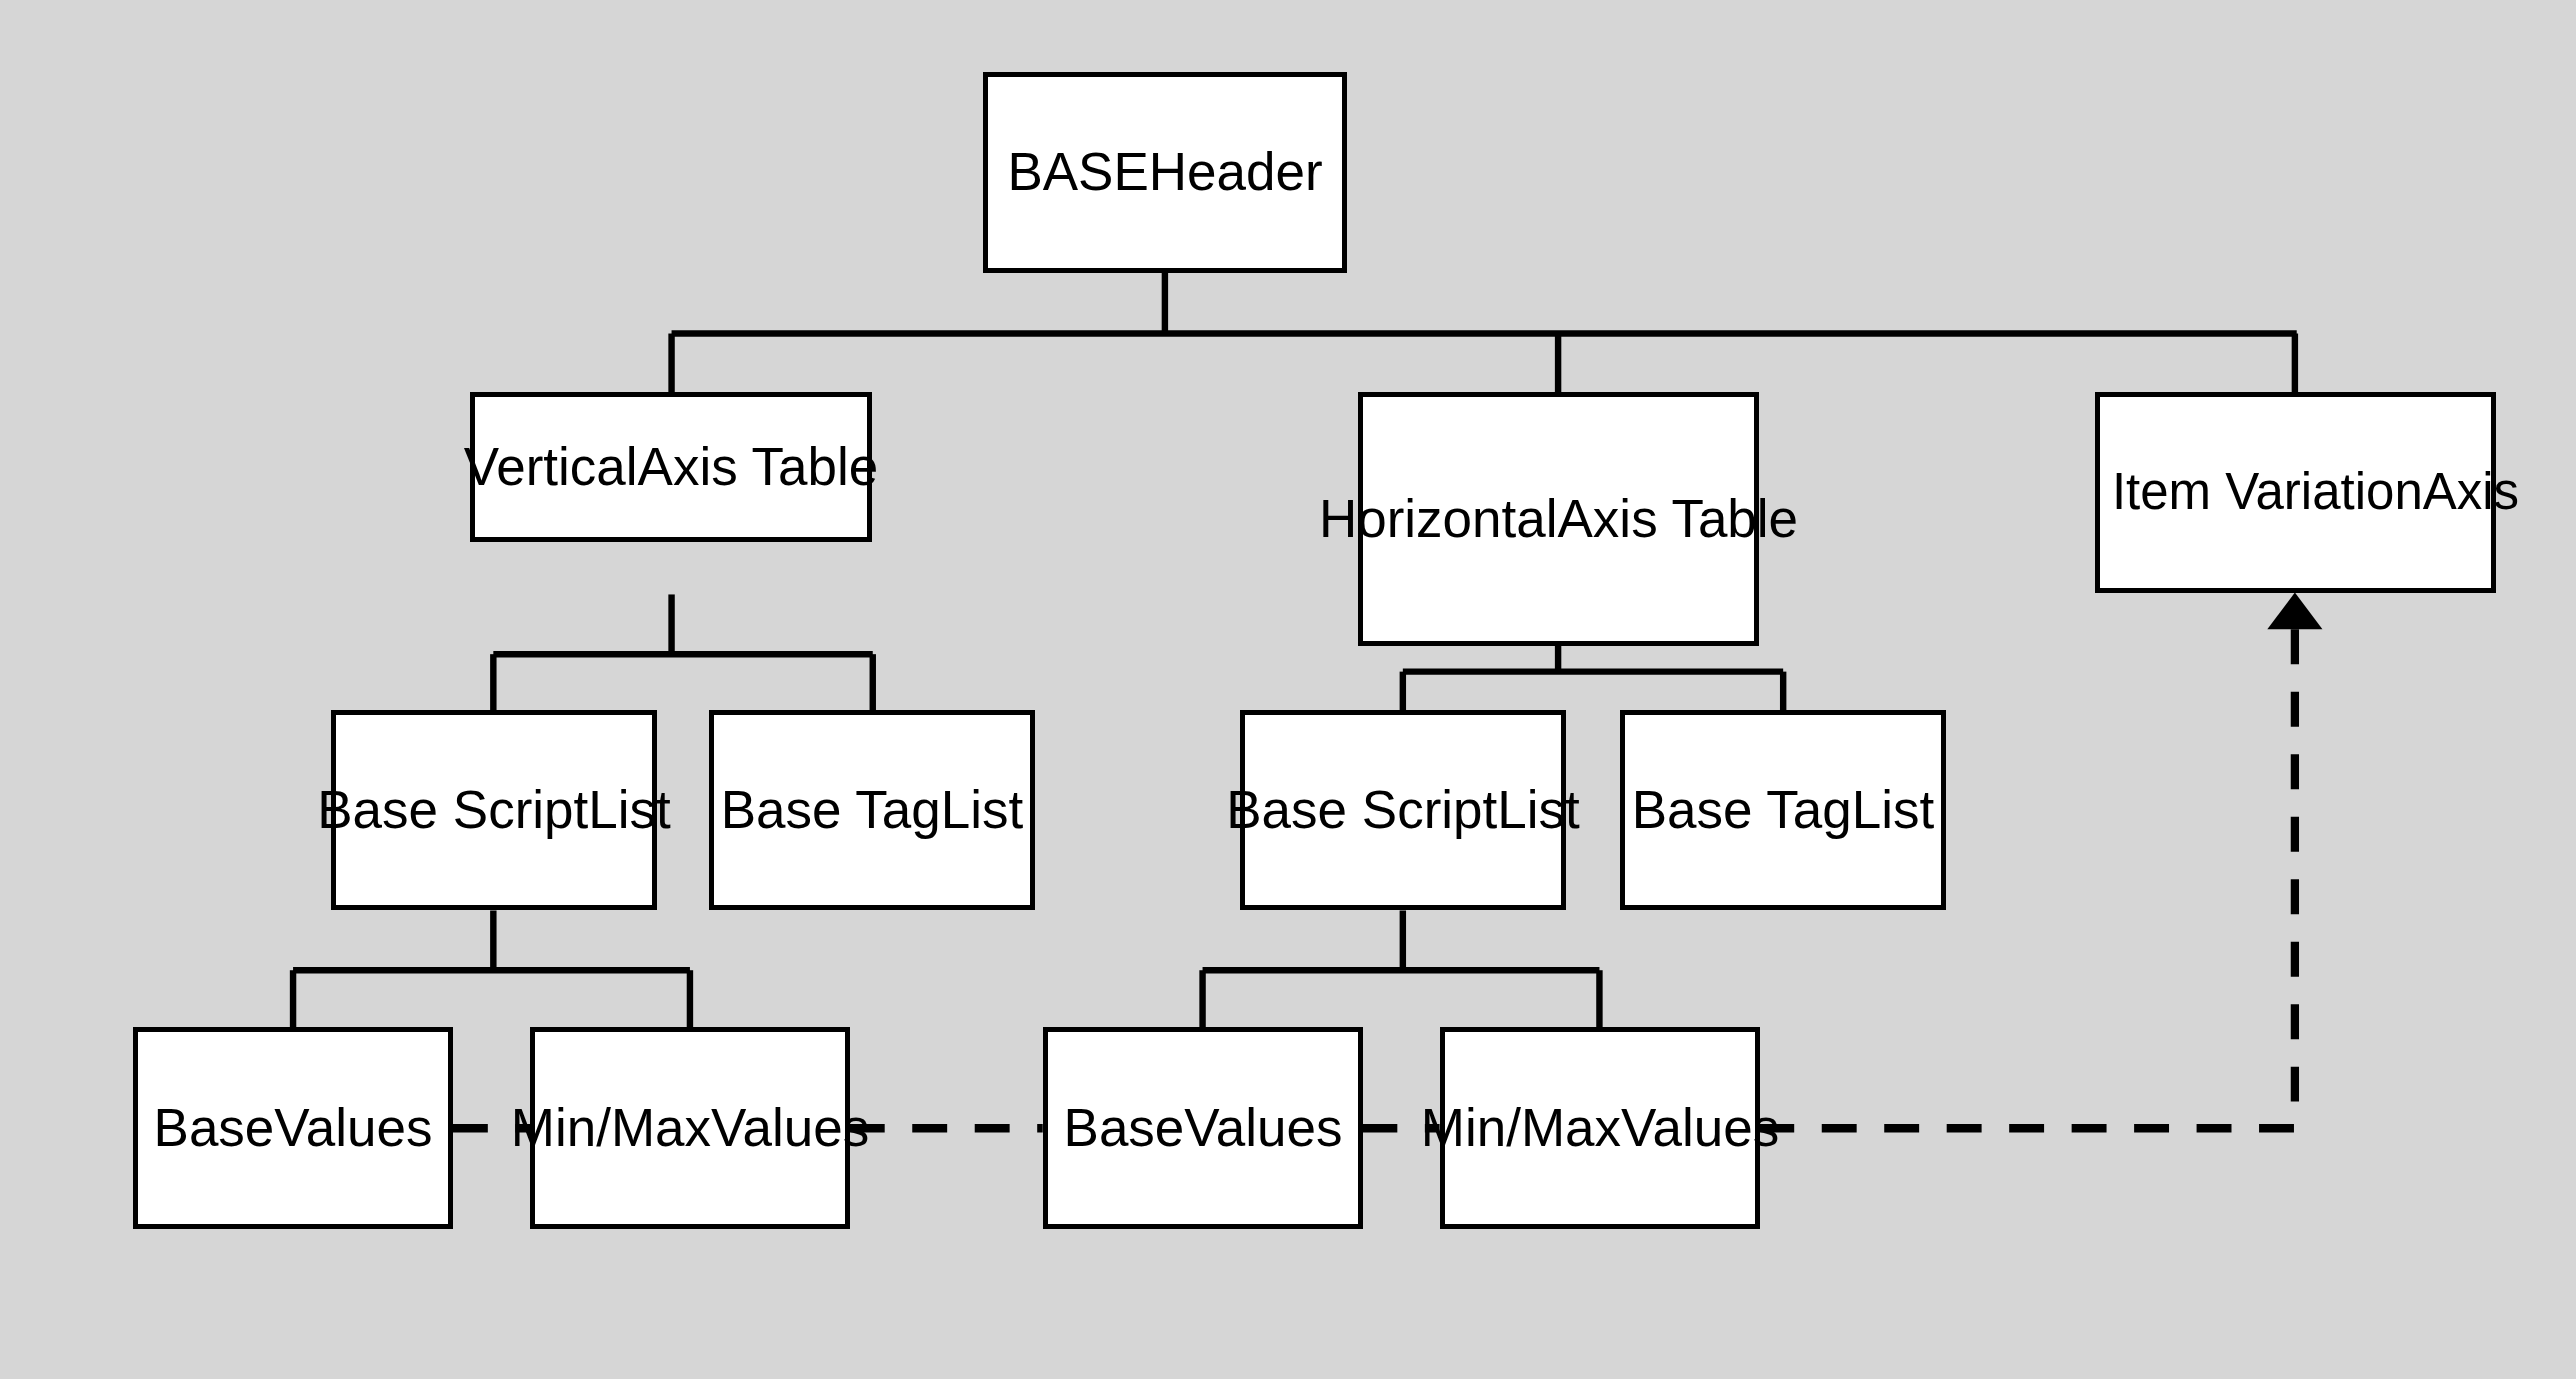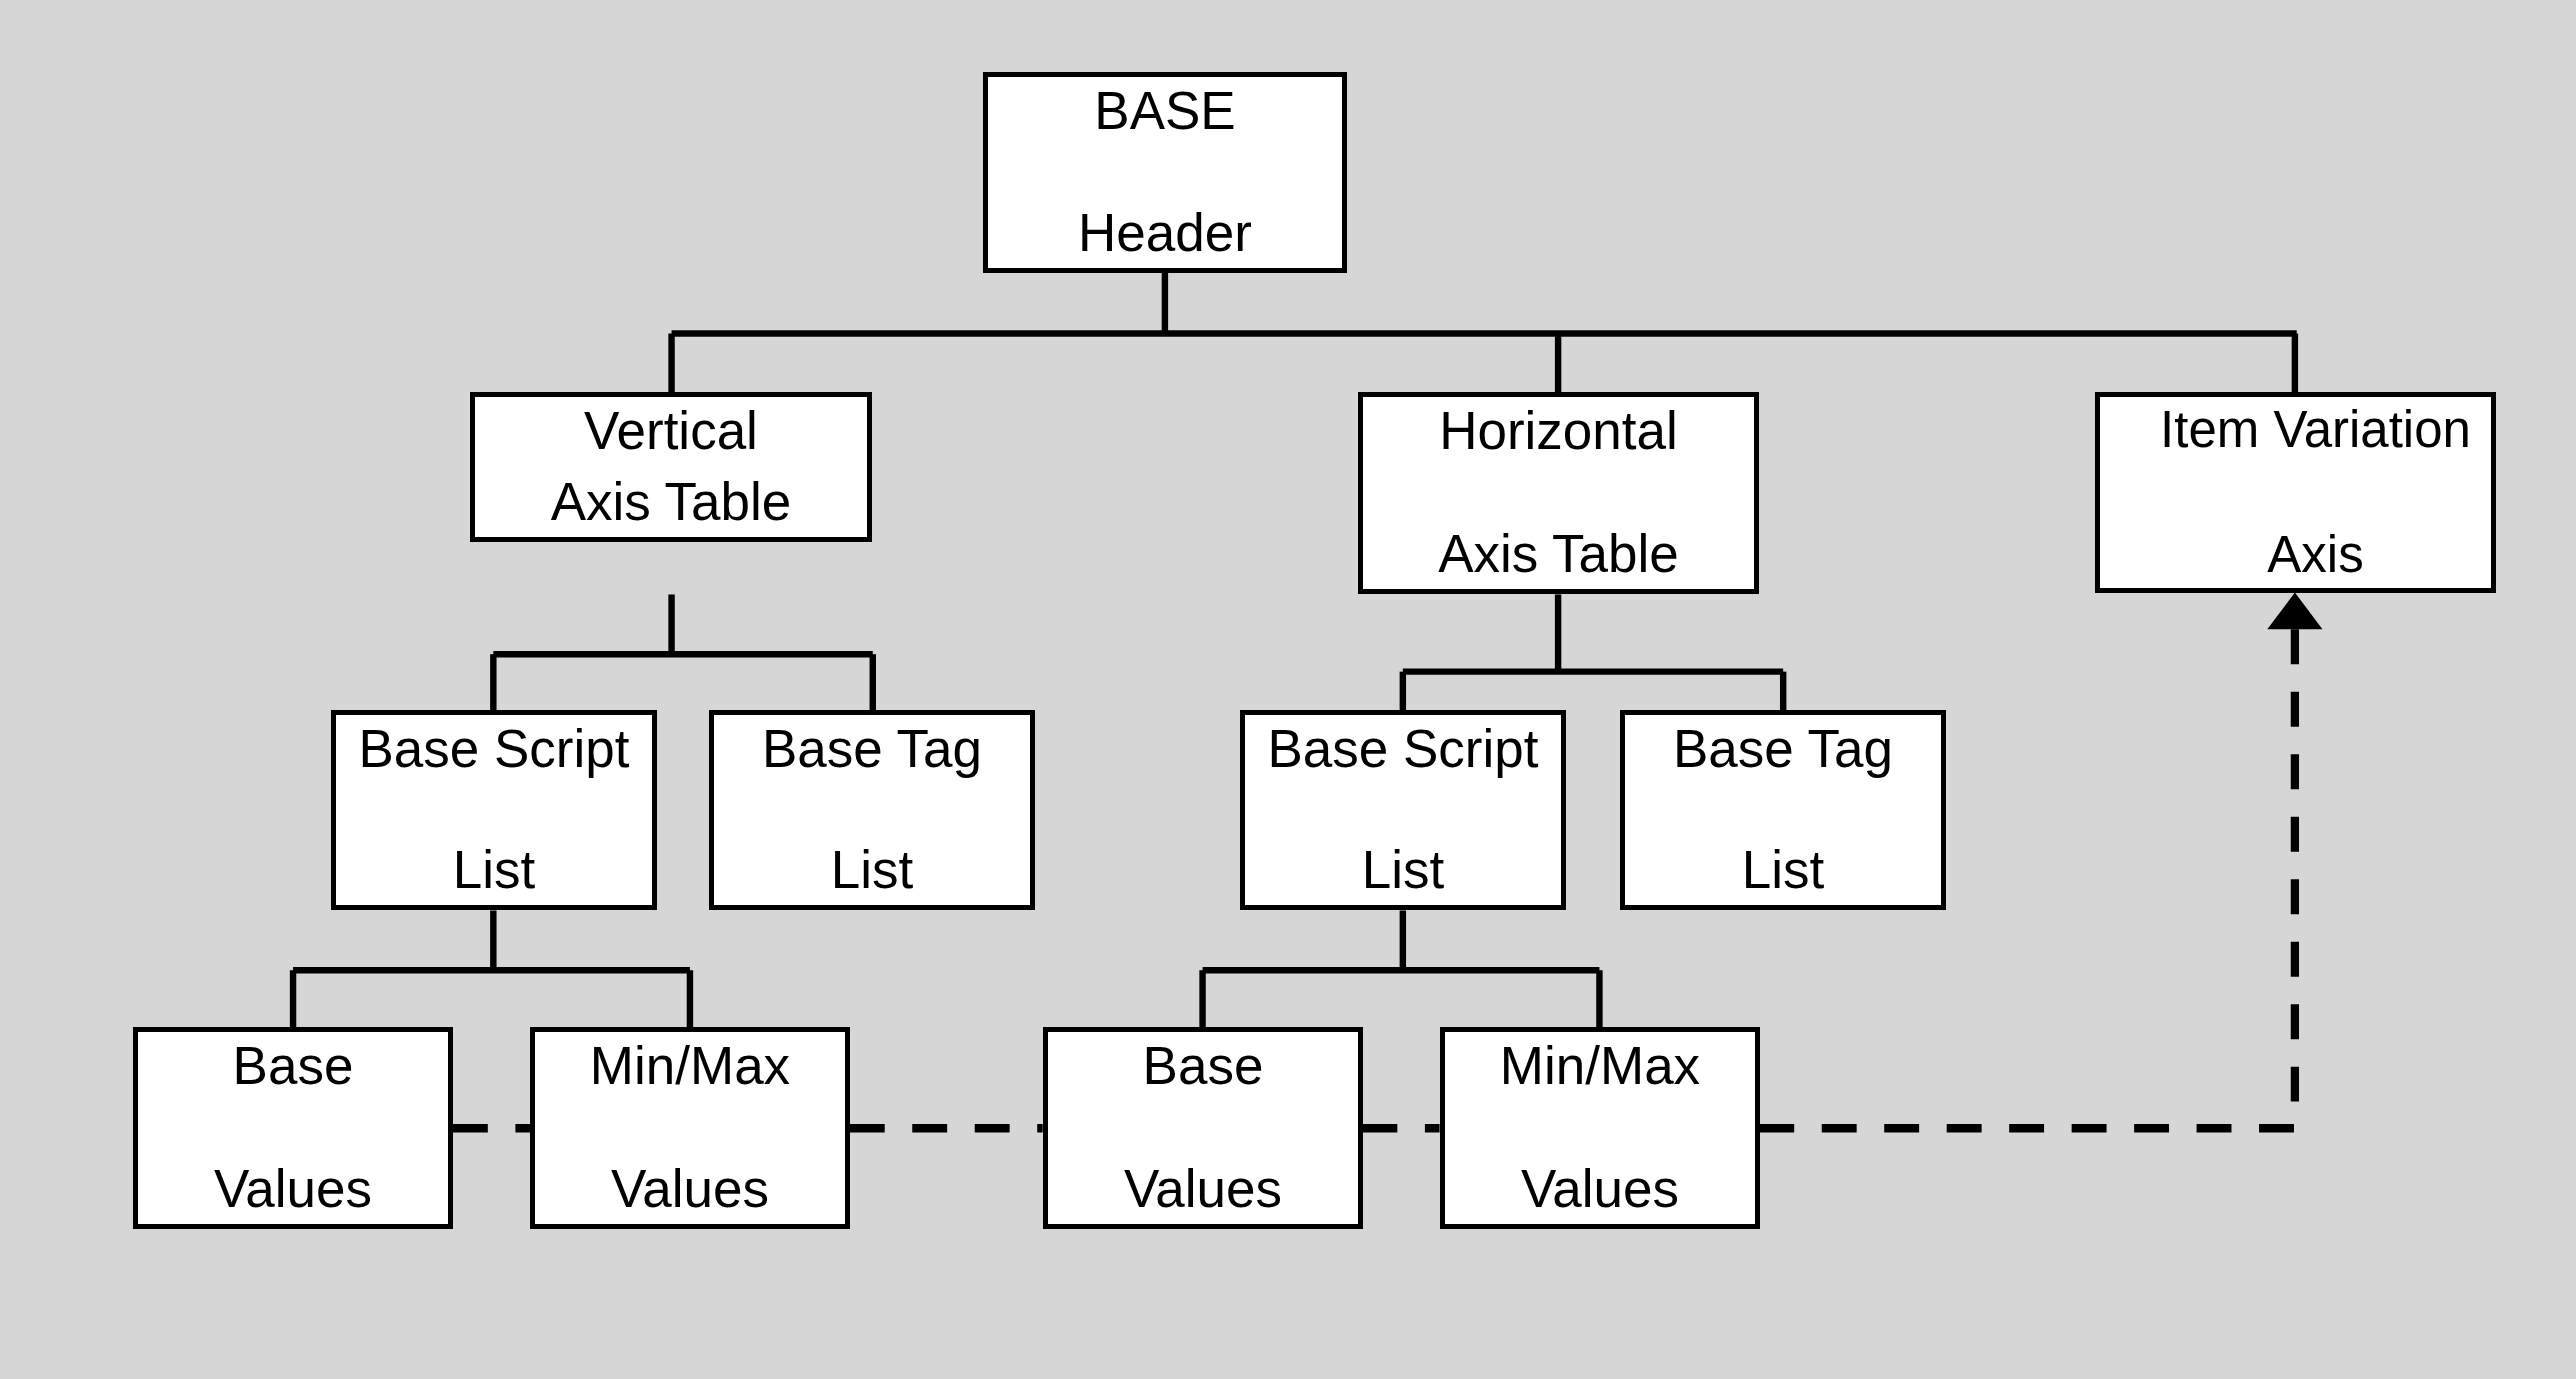--- a/index.html
+++ b/index.html
@@ -25,23 +25,23 @@
     width: 2576px;
     height: 1380px;
     pointer-events: none;
   }
   .node {
     position: absolute;
     box-sizing: border-box;
     background: #ffffff;
     border: 5.5px solid #000000;
     display: flex;
-    flex-direction: column;
+    flex-direction: row;
     align-items: center;
-    justify-content: space-between;
+    justify-content: center;
     text-align: center;
     color: #000000;
     line-height: 1.30;
     z-index: 2;
   }
   .node .line {
     display: block;
     white-space: nowrap;
   }
   .n-size-lg .line { font-size: 53px; }
@@ -89,21 +89,21 @@
 
   <div id="node-host">
       <div class="node n-size-lg" style="left: 983px; top: 72px; width: 364px; height: 201px; background: rgb(255, 255, 255); border-color: rgb(0, 0, 0);">
         <span class="line">BASE</span>
         <span class="line">Header</span>
       </div>
       <div class="node n-size-lg" style="left: 470px; top: 392px; width: 402px; height: 150px; background: rgb(255, 255, 255); border-color: rgb(0, 0, 0);">
         <span class="line">Vertical</span>
         <span class="line">Axis Table</span>
       </div>
-      <div class="node n-size-lg" style="left: 1358px; top: 392px; width: 401px; height: 202px; background: rgb(255, 255, 255); border-color: rgb(0, 0, 0);">
+      <div class="node n-size-lg" style="left: 1358px; top: 392px; width: 401px; height: 254px; background: rgb(255, 255, 255); border-color: rgb(0, 0, 0);">
         <span class="line">Horizontal</span>
         <span class="line">Axis Table</span>
       </div>
       <div class="node n-size-md" style="left: 2095px; top: 392px; width: 401px; height: 201px; background: rgb(255, 255, 255); border-color: rgb(0, 0, 0); padding-left: 40px;">
         <span class="line">Item Variation</span>
         <span class="line">Axis</span>
       </div>
       <div class="node n-size-lg" style="left: 331px; top: 710px; width: 326px; height: 200px; background: rgb(255, 255, 255); border-color: rgb(0, 0, 0);">
         <span class="line">Base Script</span>
         <span class="line">List</span>

